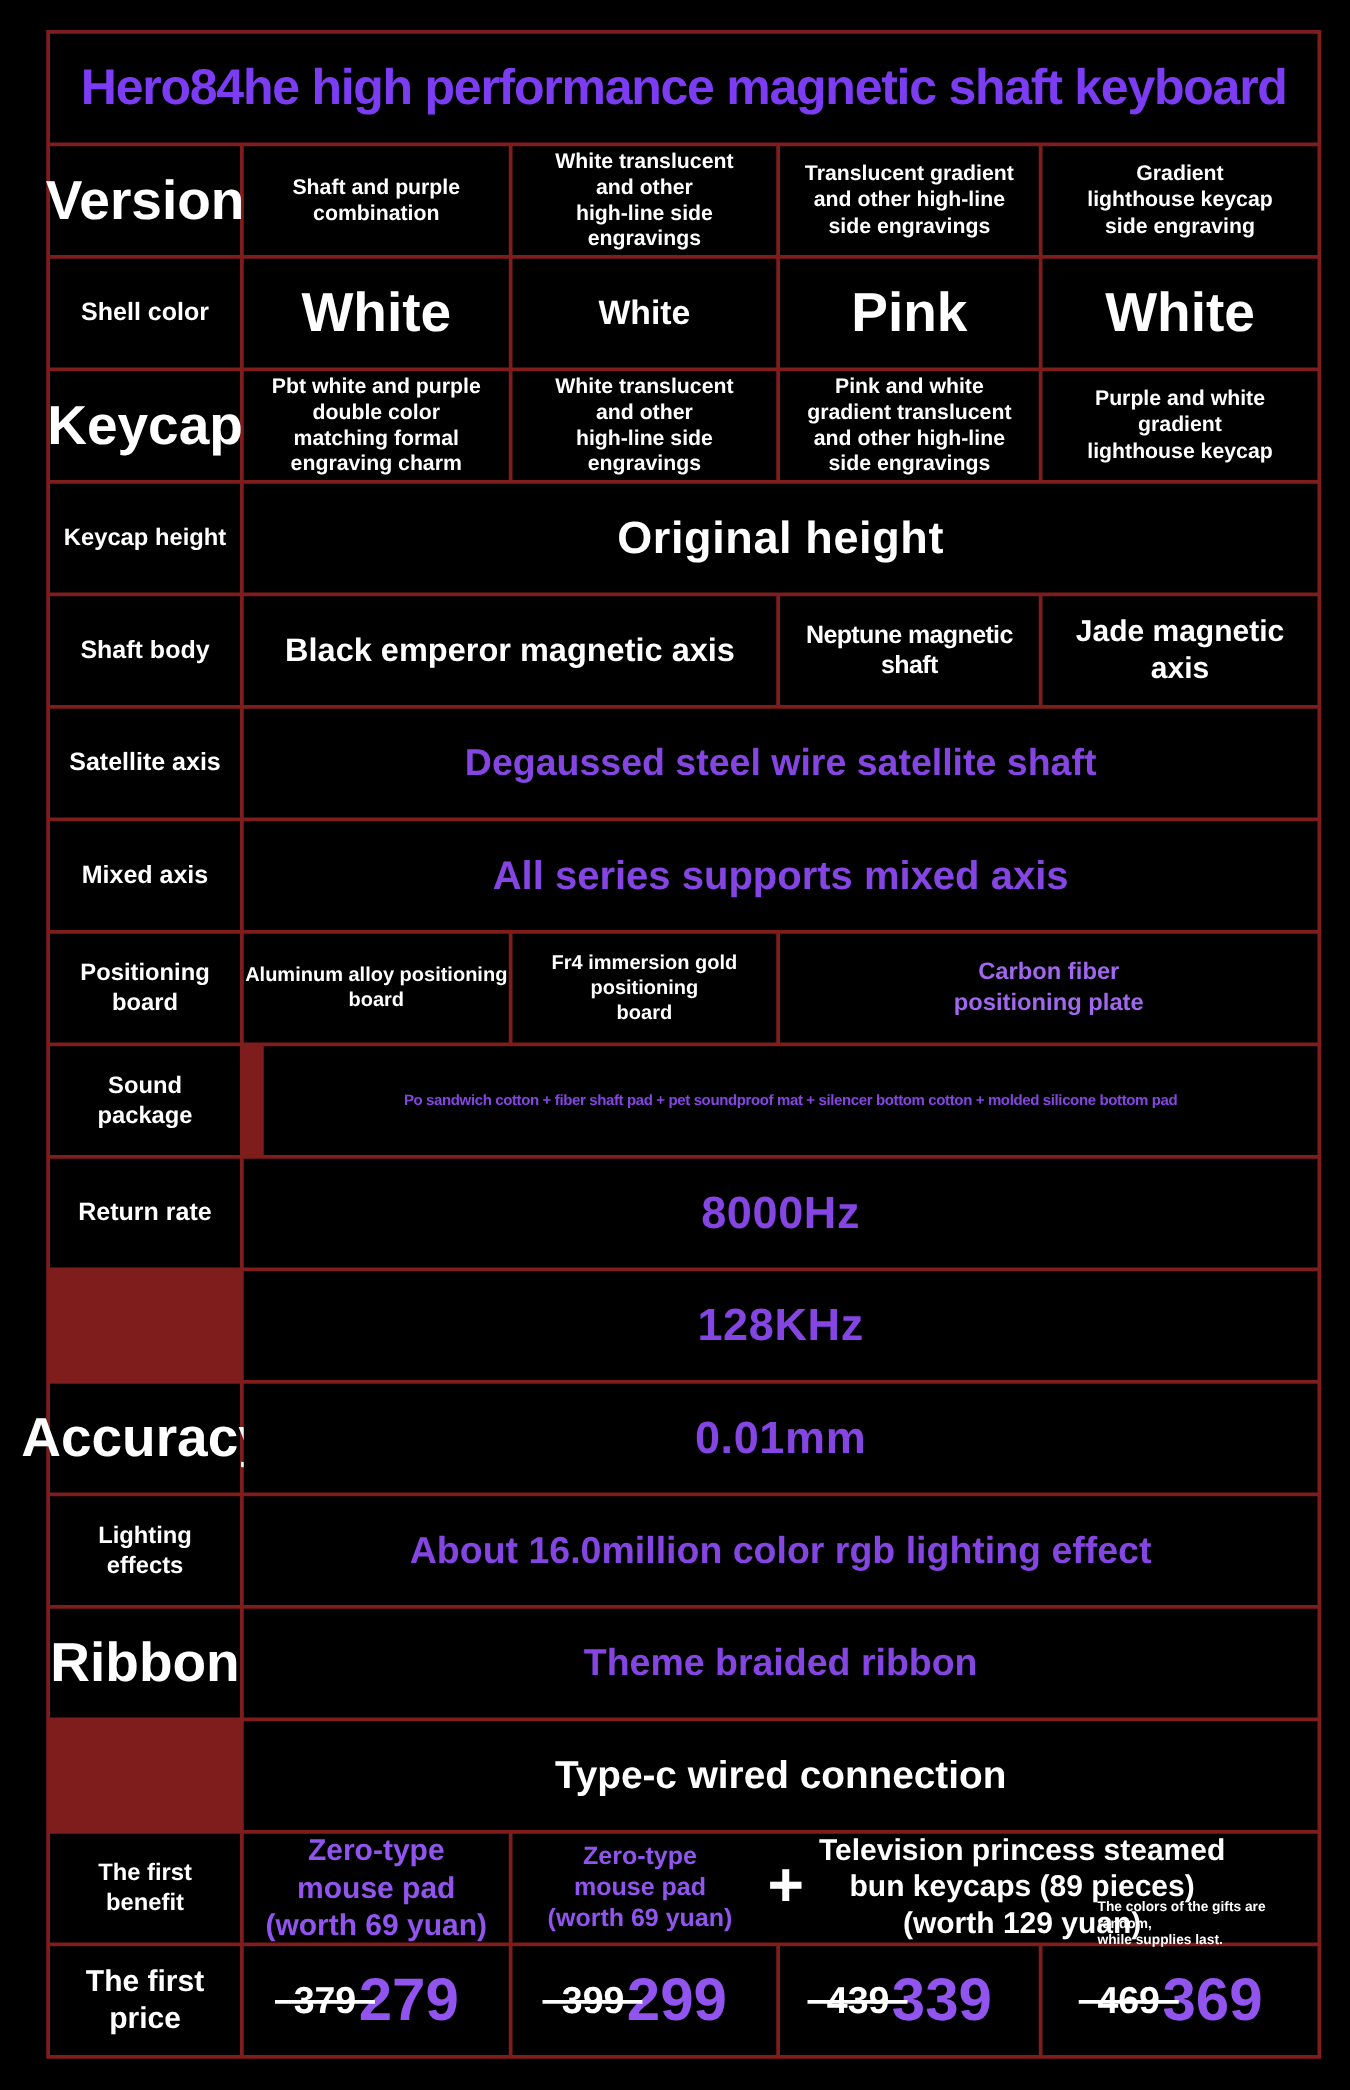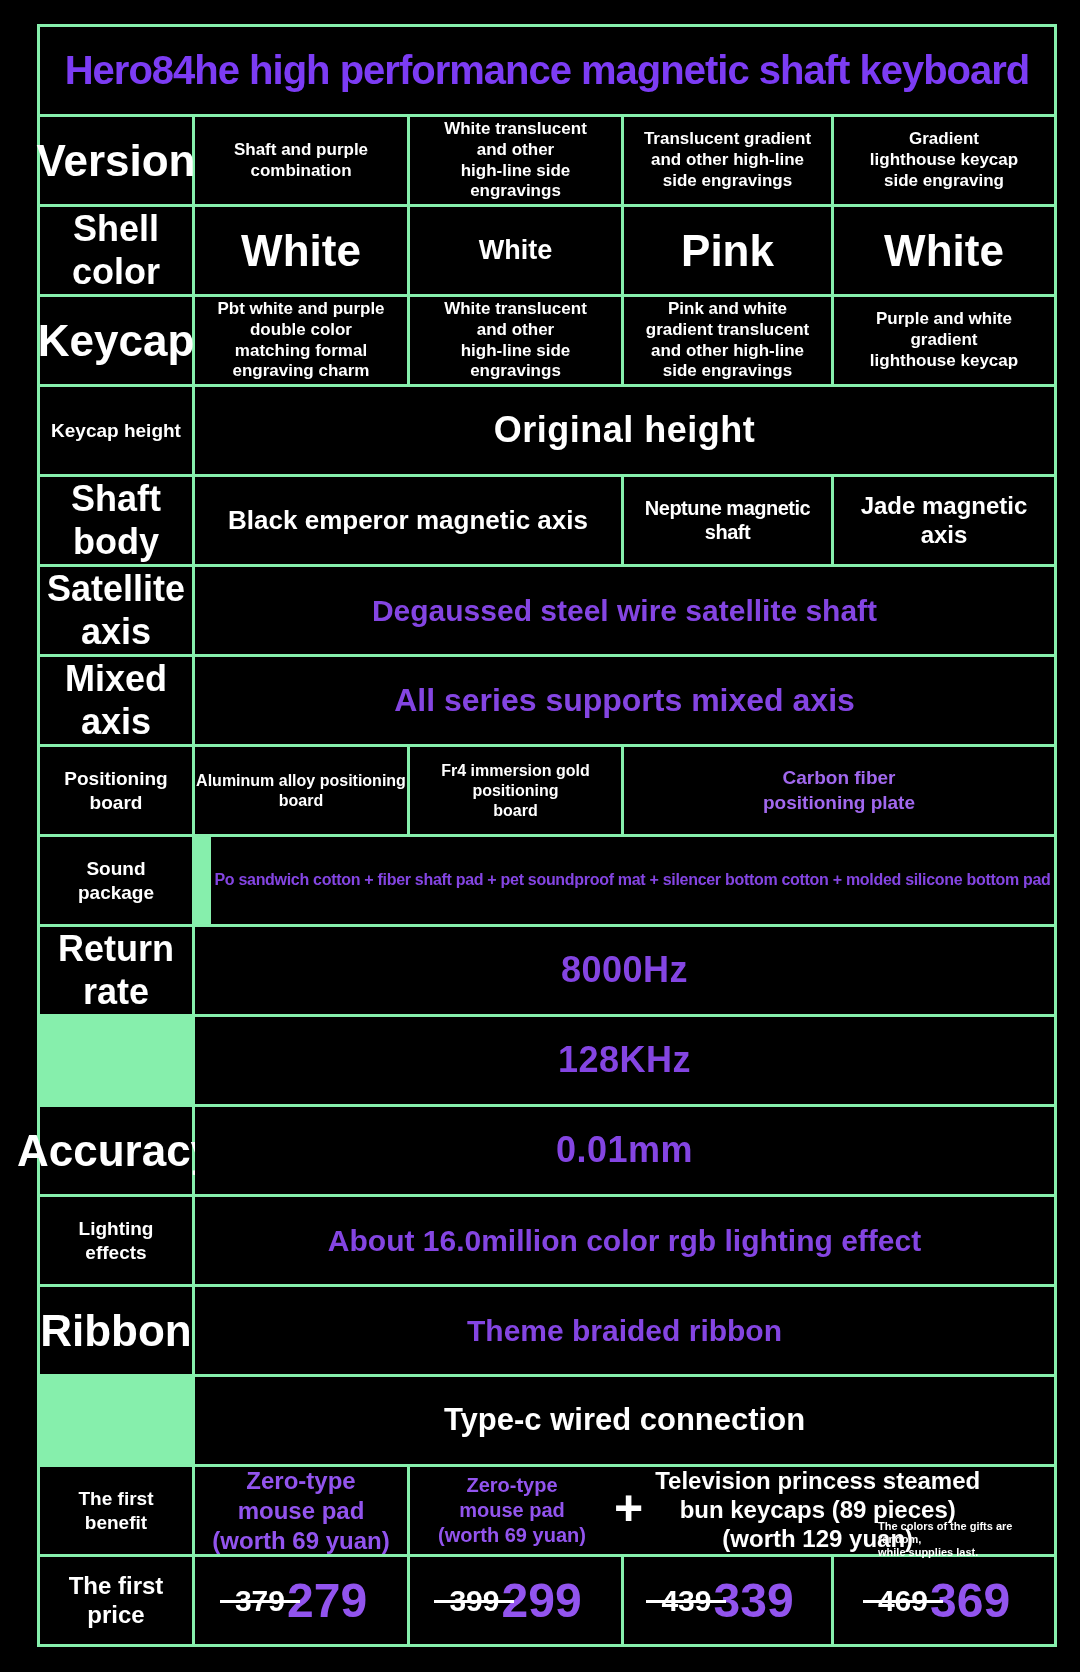--- a/index.html
+++ b/index.html
@@ -5,48 +5,48 @@
   html,body{margin:0;padding:0;background:#000;}
   body{
     width:1080px;height:1672px;position:relative;overflow:hidden;
     font-family:"Liberation Sans","DejaVu Sans",sans-serif;font-weight:700;color:#fff;
   }
   .tbl{
     position:absolute;left:37px;top:24px;
     display:inline-grid;
     grid-template-columns:152px 212px 211px 207px 220px;
     grid-auto-rows:87px;
-    gap:3px;padding:3px;background:#86efac;
+    gap:3px;padding:3px;background:#7f1d1d;
   }
   .cell{
     background:#000;display:flex;align-items:center;justify-content:center;
     text-align:center;white-space:pre-line;line-height:1.18;
   }
   .title{grid-column:1/-1;font-size:40px;letter-spacing:-1px;color:#7c3cf4;}
   .span-all{grid-column:2/-1;}
   .span2{grid-column:span 2;}
   .span3-end{grid-column:3/-1;}
   
   .lab-lg{font-size:44px;}
-  .lab-md{font-size:36px;}
+  .lab-md{font-size:20px;}
   .lab-sm{font-size:19px;line-height:1.25;}
   
   .val-xl{font-size:44px;}
   .val-md27{font-size:27px;}
   .val-lg{font-size:36px;letter-spacing:.5px;}
   .val-30{font-size:30px;}
   .val-31{font-size:31px;}
   .val-32{font-size:32px;}
   .cell-sm{font-size:17px;line-height:1.22;}
   .cell-xs{font-size:16px;line-height:1.25;}
   .sz26{font-size:26px;}
   .sz24{font-size:24px;}
   .sz20c{font-size:20px;letter-spacing:-.5px;}
   .sz19{font-size:19px;line-height:1.3;}
-  .sound-txt{font-size:16px;letter-spacing:-.3px;margin-left:16px;}
+  .sound-txt{font-size:12px;letter-spacing:-.3px;margin-left:16px;}
   
   .p1{color:#8445e2;}
   .p2{color:#a168ee;}
   .p3{color:#9254ee;}
   
   .benefit{justify-content:flex-start;position:relative;padding-left:2px;}
   .gift1{font-size:24px;line-height:1.25;}
   .gift2{flex:0 0 200px;font-size:20px;line-height:1.25;color:#9254ee;text-align:center;white-space:pre-line;}
   .plus{font-size:50px;line-height:1;color:#fff;margin:0 2px 6px 2px;}
   .gift3{flex:0 0 345px;font-size:24px;line-height:1.2;color:#fff;text-align:center;white-space:pre-line;}

